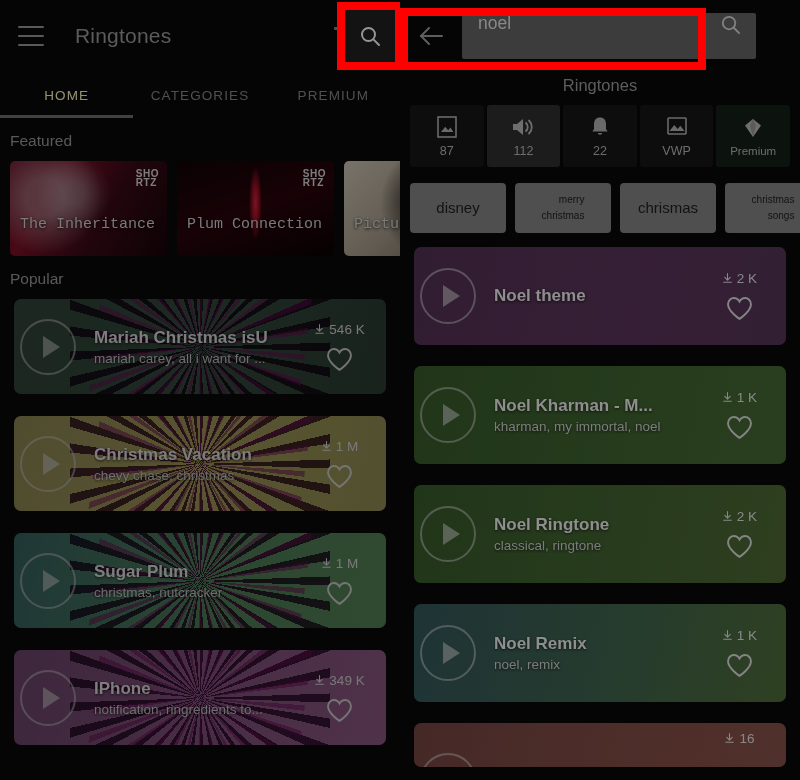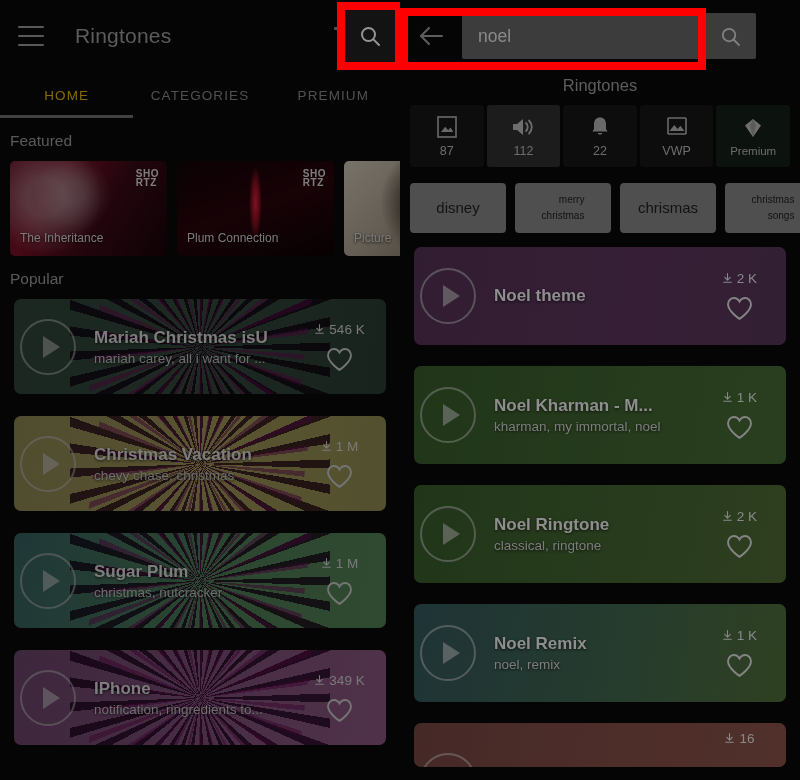--- a/index.html
+++ b/index.html
@@ -54,21 +54,21 @@
 
   .tabs {
     height: 46px; display: flex; align-items: center;
     position: relative;
   }
   .tab {
     flex: 1; text-align: center;
     color: #8a8a8a; font-size: 13.5px; letter-spacing: 1.1px;
     cursor: pointer;
   }
-  .tab.active { color: #eab308; }
+  .tab.active { color: #fef9c3; }
   .tab-indicator {
     position: absolute; bottom: 0; left: 0;
     width: 133px; height: 3px; background: #707070;
   }
 
   .section-title {
     color: #9a9a9a; font-size: 15.5px;
     padding: 14px 0 11px 10px;
   }
   .featured-row { display: flex; gap: 10px; padding-left: 10px; }
@@ -80,23 +80,24 @@
       radial-gradient(circle at 22% 38%, rgba(200,200,200,.42) 0 14%, rgba(0,0,0,0) 42%),
       radial-gradient(circle at 40% 34%, rgba(190,190,190,.30) 0 10%, rgba(0,0,0,0) 34%),
       linear-gradient(120deg, #6d1027 0%, #7a1026 28%, #3a0a17 60%, #170409 100%); }
   .fc2 { background:
       radial-gradient(ellipse 8px 46px at 50% 44%, #d9213a 0%, #8a0f20 45%, rgba(0,0,0,0) 80%),
       linear-gradient(160deg, #120305 0%, #2a050c 50%, #0a0203 100%); }
   .fc3 { background:
       radial-gradient(circle at 62% 44%, rgba(25,20,16,.88) 0 22%, rgba(0,0,0,0) 55%),
       linear-gradient(135deg, #cfc6b6 0%, #a99e8d 45%, #564e44 100%); }
   .fc-label {
-    position: absolute; left: 10px; bottom: 11px;
-    color: #d2d2d2; font-size: 12px;
+    position: absolute; left: 10px; bottom: 23px;
+    color: #d2d2d2; font-size: 15px;
     text-shadow: 0 1px 3px rgba(0,0,0,.85);
+    font-family: Liberation Mono, monospace;
   }
   .shortz {
     position: absolute; right: 8px; top: 8px;
     color: #e8e8e8; font-size: 10px; font-weight: bold;
     line-height: 9px; letter-spacing: .5px; text-align: left;
     opacity: .92;
   }
 
   .popular-list { padding: 0 14px; }
   .song-card {
@@ -180,21 +181,21 @@
     overflow: hidden;
   }
   .r-appbar {
     height: 72px; display: flex; align-items: center;
     padding-left: 14px;
   }
   .back-arrow { width: 34px; height: 34px; display:flex; align-items:center; justify-content:center; cursor:pointer; flex:0 0 auto; }
   .search-field {
     margin-left: 14px; width: 294px; height: 46px;
     background: #5c5c5c; border-radius: 2px;
-    display: flex; align-items: center;
+    display: flex; align-items: flex-start;
     padding: 0 14px 0 16px;
     cursor: text;
   }
   .search-value { flex: 1; color: #cfcfcf; font-size: 17.5px; }
   .hl-box-right {
     position: absolute; left: 452px - 400px; top: 8px;
     width: 306px; height: 62px;
     border: 8px solid #ff0000;
     pointer-events: none; z-index: 30;
   }

